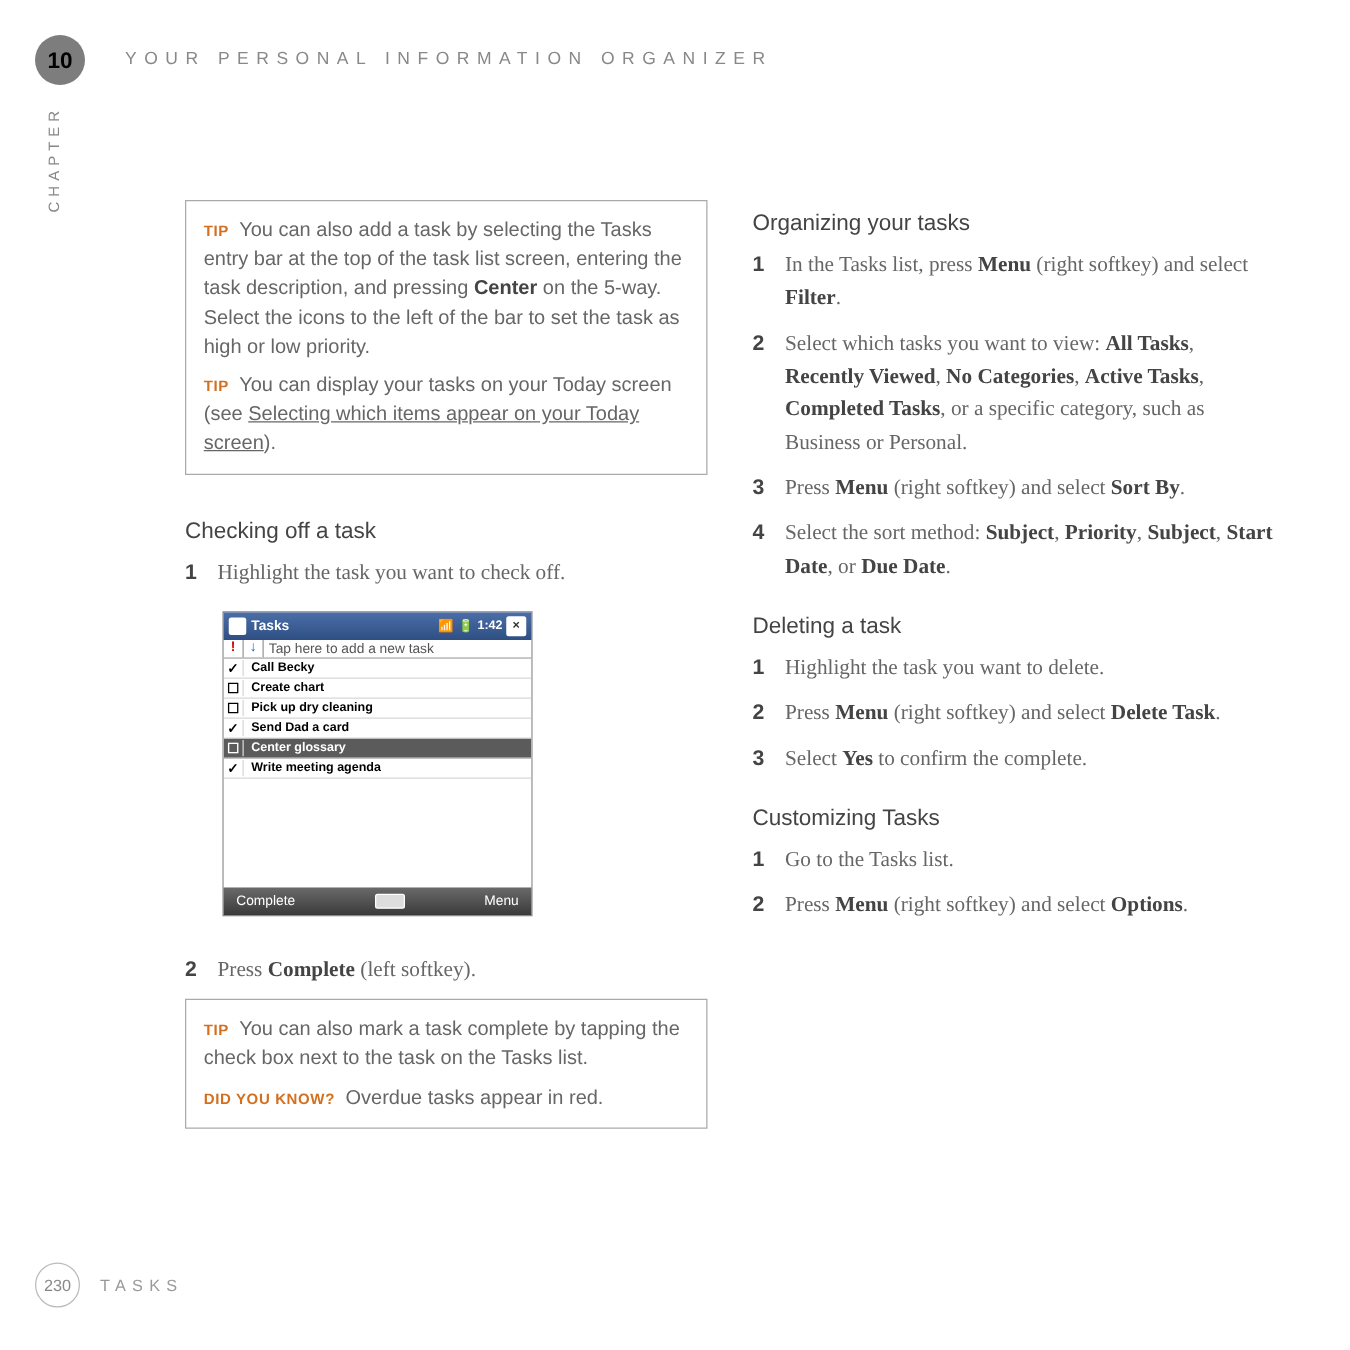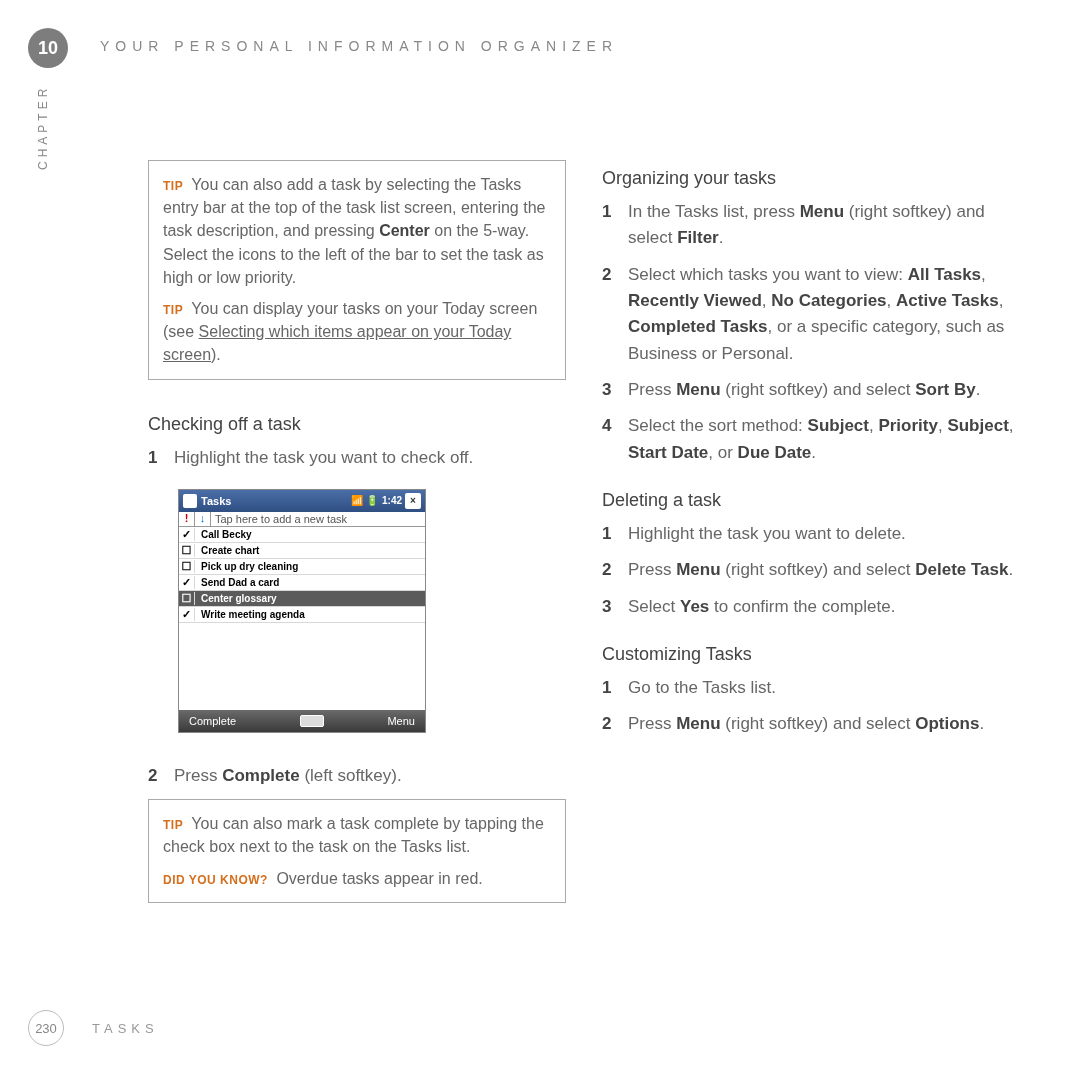--- a/index.html
+++ b/index.html
@@ -11,21 +11,21 @@
     color: #666;
     position: relative;
     overflow: hidden;
   }
   .chapter-badge {
     position: absolute;
     left: 28px; top: 28px;
     width: 40px; height: 40px;
     border-radius: 50%;
     background: #7d7d7d;
-    color: #ffffff;
+    color: #000000;
     font-size: 18px;
     font-weight: bold;
     display: flex; align-items: center; justify-content: center;
   }
   .header-text {
     position: absolute;
     left: 100px; top: 38px;
     letter-spacing: 6px;
     font-size: 14px;
     color: #888;
@@ -81,21 +81,21 @@
     list-style: none;
     font-size: 17px;
     line-height: 1.55;
     color: #666;
   }
   ol.steps li { margin-bottom: 10px; display: flex; }
   ol.steps li .num {
     font-weight: bold; color: #444;
     min-width: 26px;
   }
-  ol.steps li .txt { flex: 1; }
+  ol.steps li .txt { flex: 1; font-family: Liberation Serif, serif; }
   .txt b, .tip-box b { color: #444; font-weight: bold; }
   .phone-shot {
     width: 248px; height: 244px;
     margin: 18px 0 30px 30px;
     background: #eee;
     border: 1px solid #888;
     display: flex; flex-direction: column;
     font-family: Tahoma, Arial, sans-serif;
     font-size: 11px;
   }
@@ -151,21 +151,21 @@
     background: linear-gradient(#6a6a6a,#3a3a3a);
     color:#fff; height:22px;
     display:flex; align-items:center; justify-content:space-between;
     padding:0 10px; font-size:11px;
   }
   .phone-bottom .kbd {
     width:24px;height:12px;background:#ddd;border:1px solid #fff;border-radius:2px;
   }
   .footer {
     position:absolute; left:28px; bottom:34px;
-    display:flex; align-items:center; gap:28px;
+    display:flex; align-items:center; gap:16px;
   }
   .page-badge {
     width:36px;height:36px;border:1.5px solid #bbb;border-radius:50%;
     display:flex;align-items:center;justify-content:center;
     font-size:13px;color:#888;
   }
   .footer-text {
     letter-spacing:5px;font-size:13px;color:#999;text-transform:uppercase;
   }
   .tip-box p { margin-bottom: 8px; }

